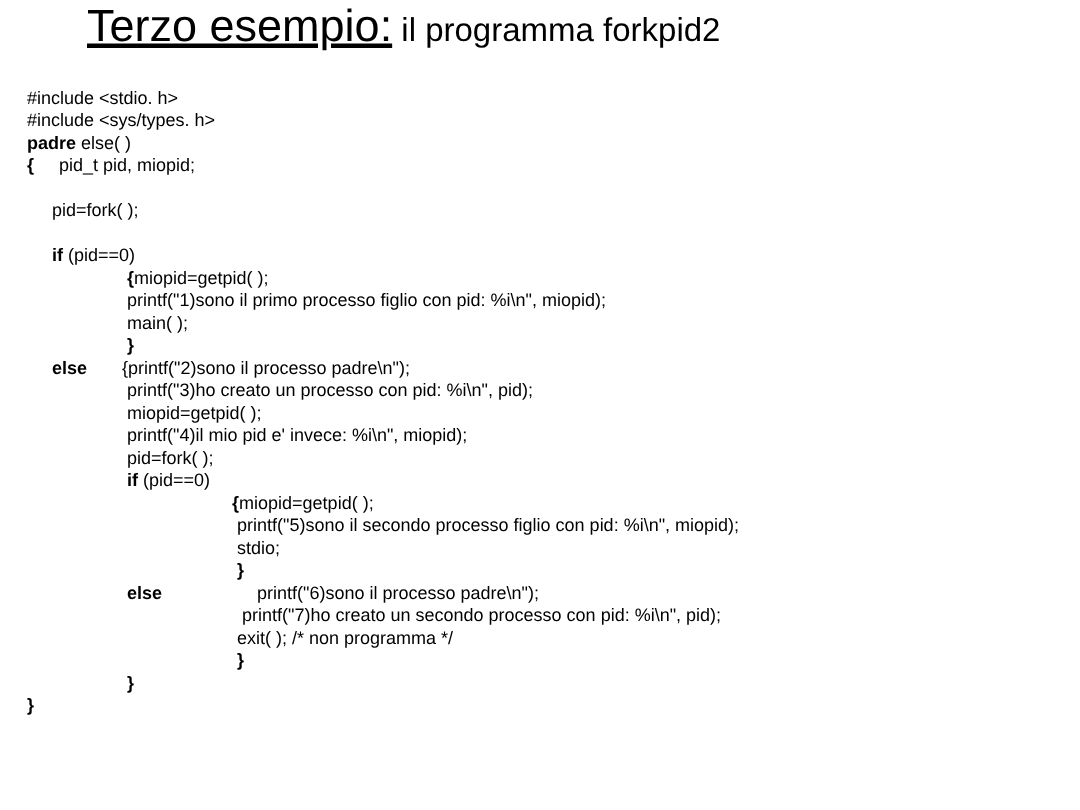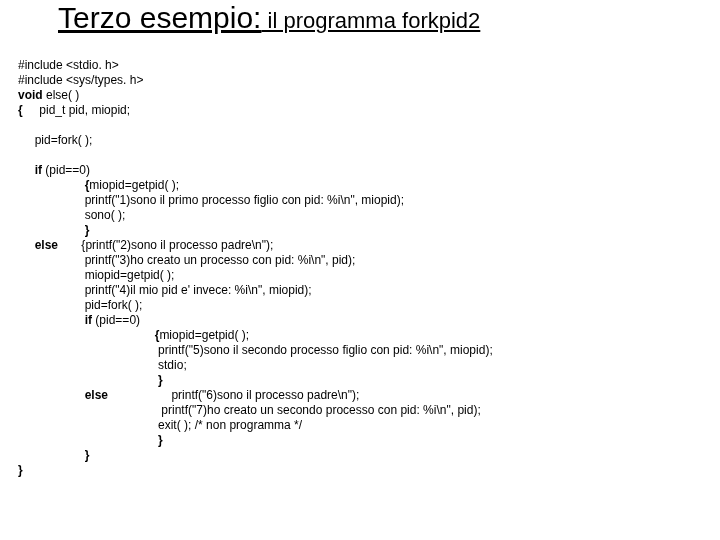--- a/index.html
+++ b/index.html
@@ -20,21 +20,21 @@
   }
   .title {
     position: absolute;
     top: 2px;
     left: 58px;
     font-size: 30px;
     line-height: 1.05;
     white-space: nowrap;
   }
   .title .underline { text-decoration: underline; text-align: right; }
-  .title .sub { font-size: 22px; font-weight: normal; text-decoration: underline; }
+  .title .sub { font-size: 22px; font-weight: normal; }
   .code {
     position: absolute;
     top: 58px;
     left: 18px;
     right: 10px;
     font-size: 12px;
     line-height: 1.25;
     white-space: pre;
     font-family: Arial, Helvetica, sans-serif;
   }
@@ -44,29 +44,29 @@
 <body>
 
 <div class="slide">
 
   <div class="title">
     <span class="underline">Terzo esempio:</span><span class="sub"> il programma forkpid2</span>
   </div>
 
   <div class="code"><span>#include &lt;stdio. h&gt;</span>
 <span>#include &lt;sys/types. h&gt;</span>
-<span class="bold">void</span><span> else( )</span>
+<span class="bold">padre</span><span> else( )</span>
 <span class="bold">{</span><span>     pid_t pid, miopid;</span>
 <span></span>
 <span>     pid=fork( );</span>
 <span></span>
 <span class="bold">     if</span><span> (pid==0)</span>
 <span class="bold">                    {</span><span>miopid=getpid( );</span>
 <span>                    printf("1)sono il primo processo figlio con pid: %i\n", miopid);</span>
-<span>                    sono( );</span>
+<span>                    main( );</span>
 <span class="bold">                    }</span>
 <span class="bold">     else</span><span>       {printf("2)sono il processo padre\n");</span>
 <span>                    printf("3)ho creato un processo con pid: %i\n", pid);</span>
 <span>                    miopid=getpid( );</span>
 <span>                    printf("4)il mio pid e' invece: %i\n", miopid);</span>
 <span>                    pid=fork( );</span>
 <span class="bold">                    if</span><span> (pid==0)</span>
 <span class="bold">                                         {</span><span>miopid=getpid( );</span>
 <span>                                          printf("5)sono il secondo processo figlio con pid: %i\n", miopid);</span>
 <span>                                          stdio;</span>

